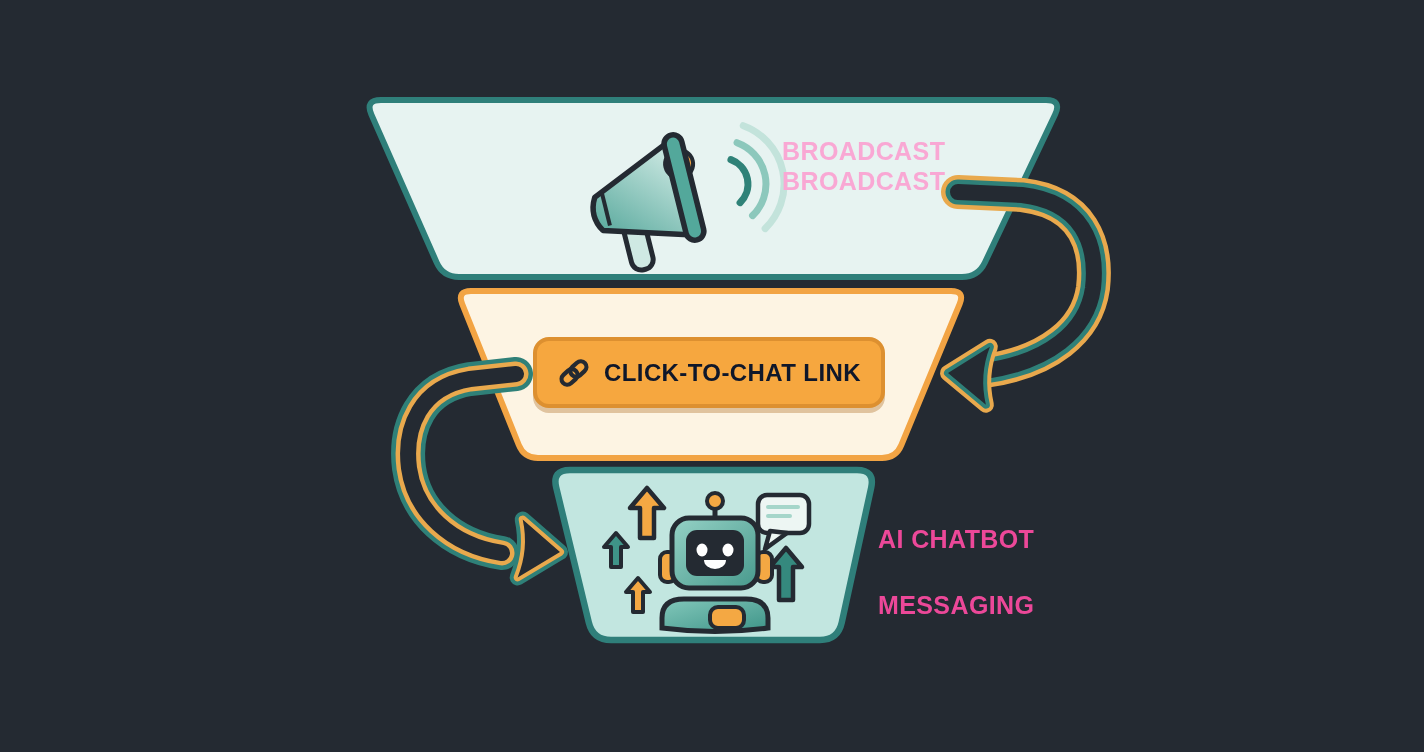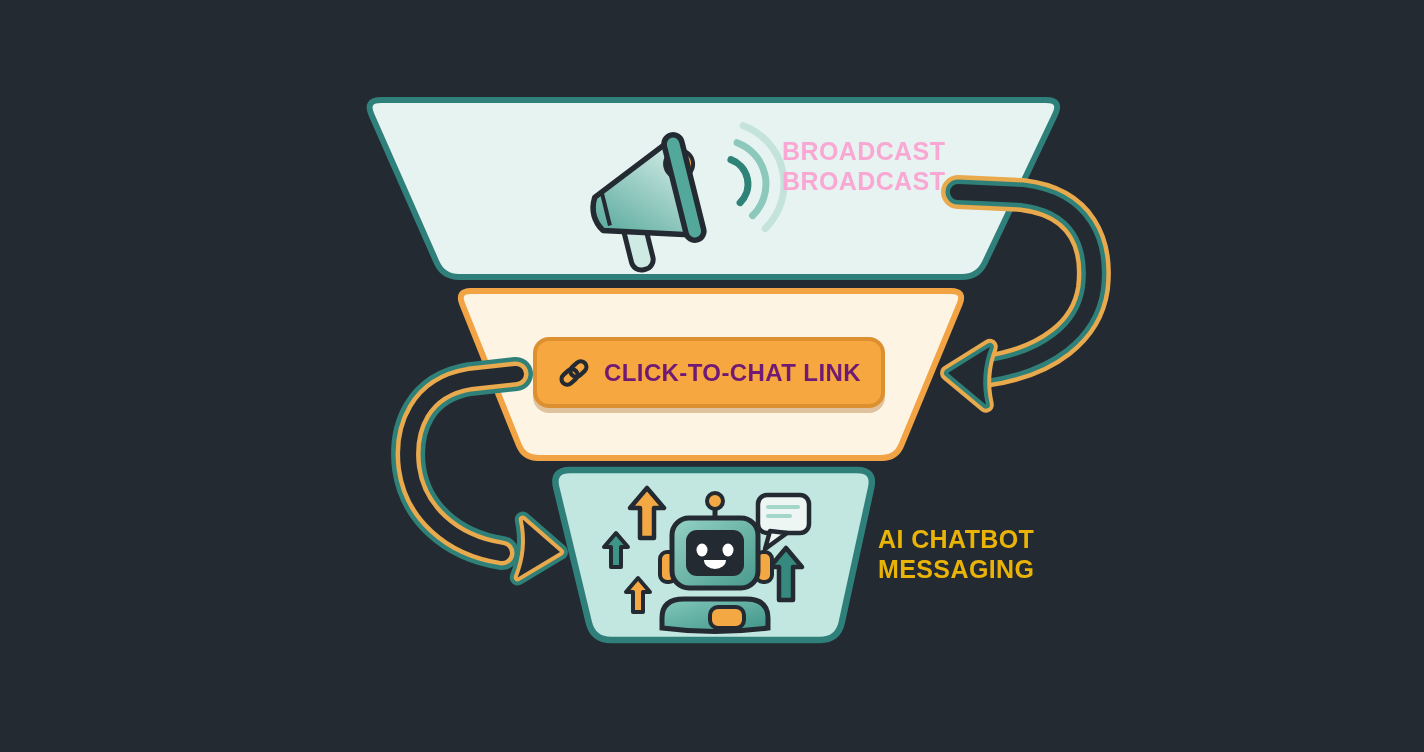--- a/index.html
+++ b/index.html
@@ -14,31 +14,31 @@
   .label{
     position:absolute;
     display:flex;flex-direction:column;
     font-weight:bold;
     letter-spacing:.4px;
     line-height:30px;
     font-size:25px;
     white-space:nowrap;
   }
   .label-broadcast{left:782px;top:136px;color:#f9a8d4;}
-  .label-ai{left:878px;top:524px;color:#eab308;}
+  .label-ai{left:878px;top:524px;color:#ec4899;gap:36px;}
   .cta{
     position:absolute;
     left:533px;top:337px;width:352px;height:71px;
     box-sizing:border-box;
     background:#f6a73f;
     border:4px solid #dd9030;
     border-radius:16px;
     box-shadow:0 5px 0 rgba(170,103,28,.35);
     display:flex;align-items:center;justify-content:center;gap:13px;
-    color:#701a75;font-weight:bold;font-size:24px;letter-spacing:.4px;
+    color:#0f172a;font-weight:bold;font-size:24px;letter-spacing:.4px;
     cursor:pointer;
     white-space:nowrap;
   }
   .cta svg{flex:0 0 auto;}
 </style>
 </head>
 <body>
 
 <div class="stage">
 

